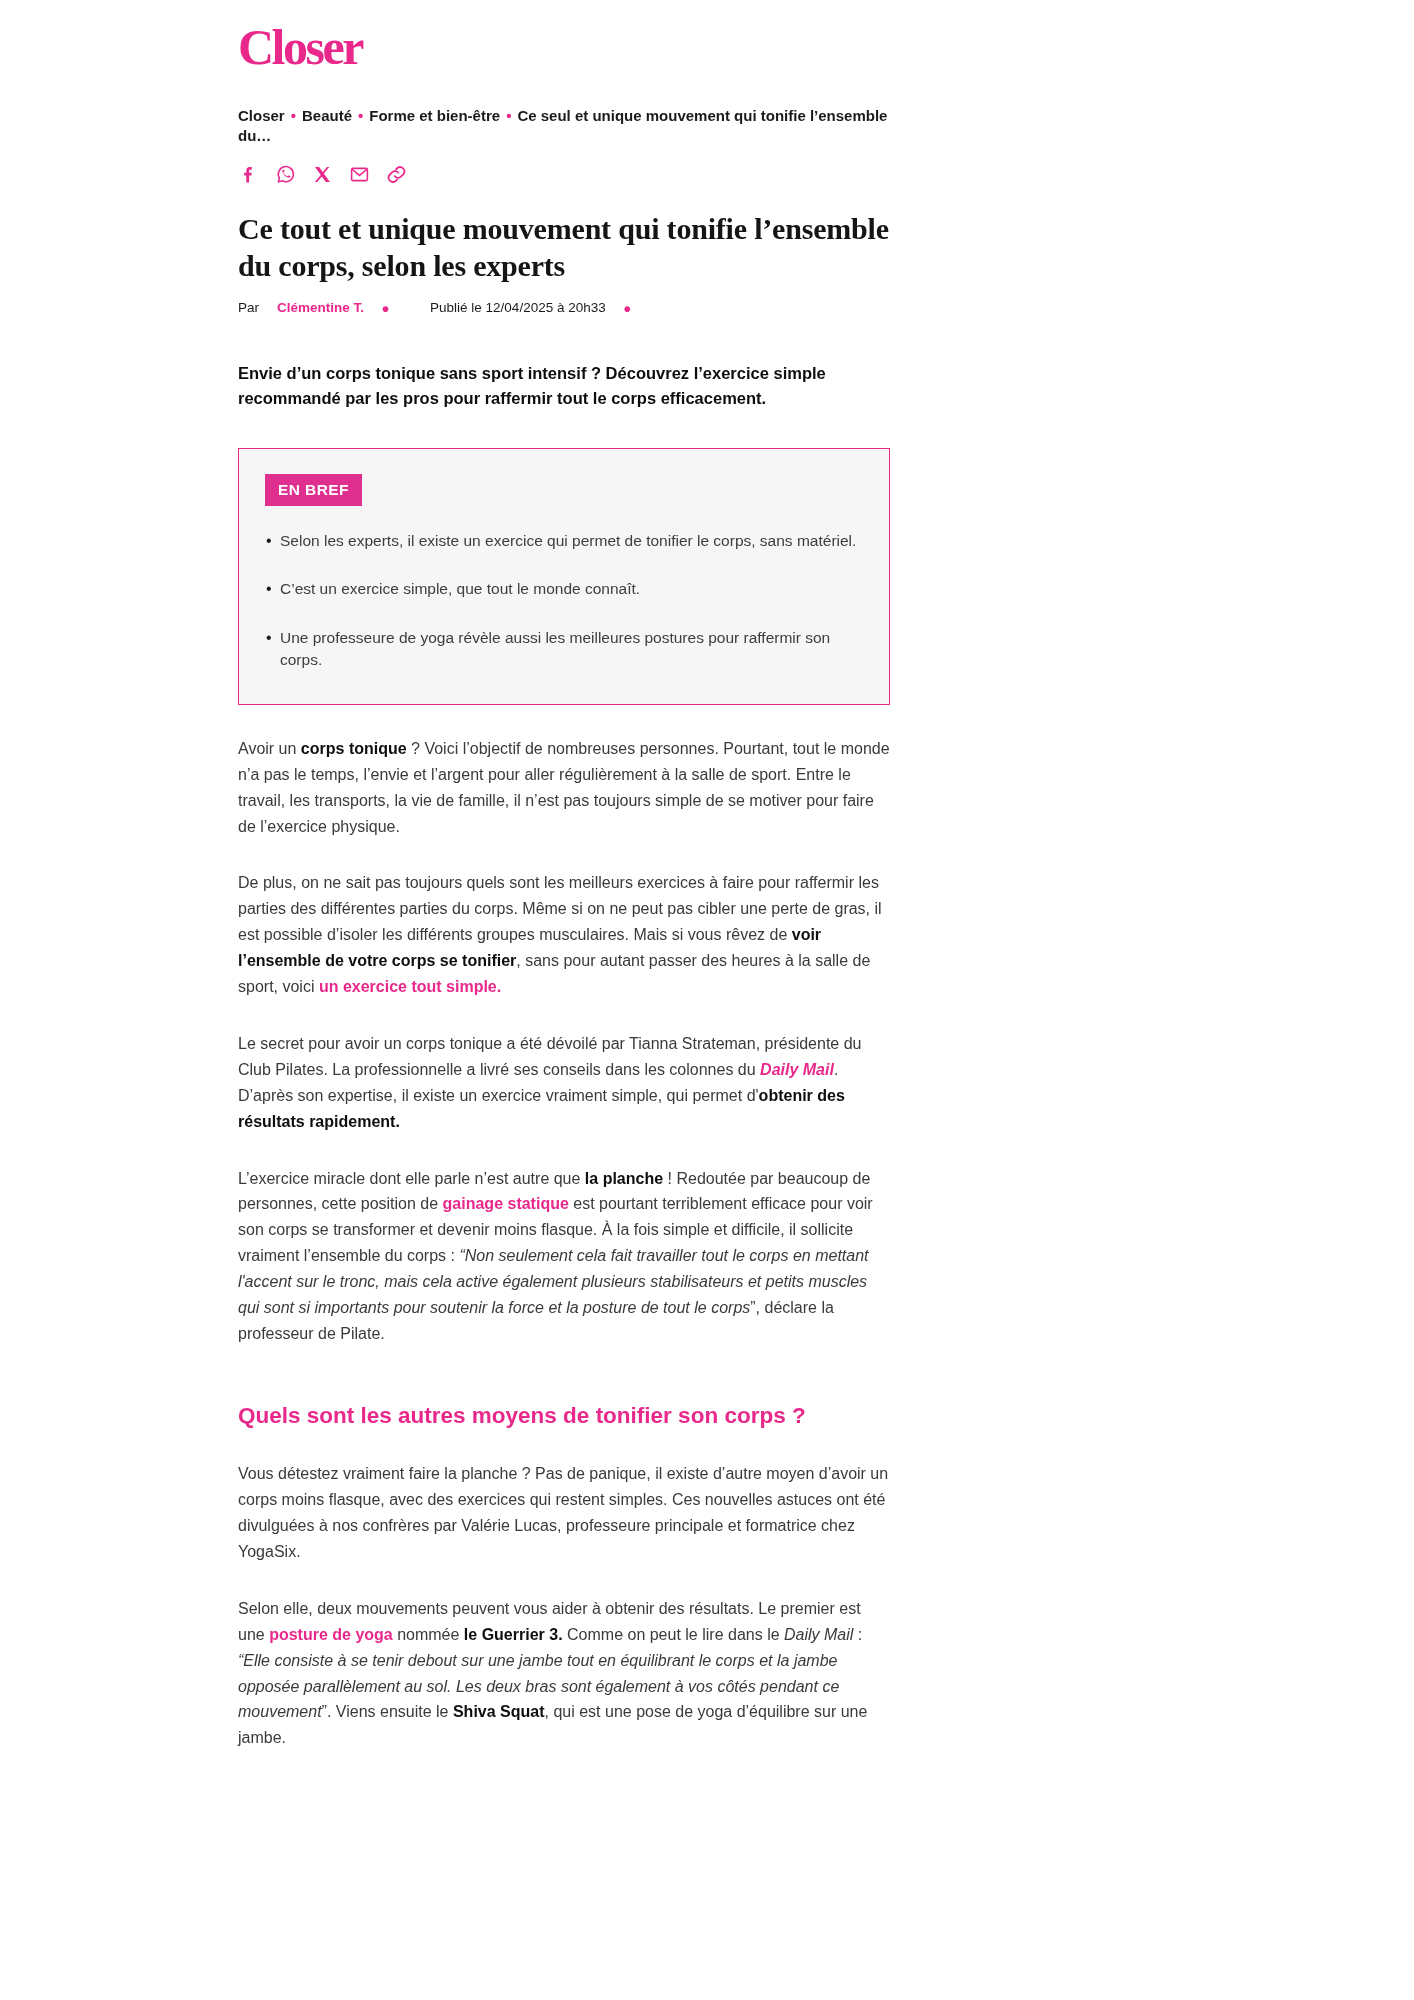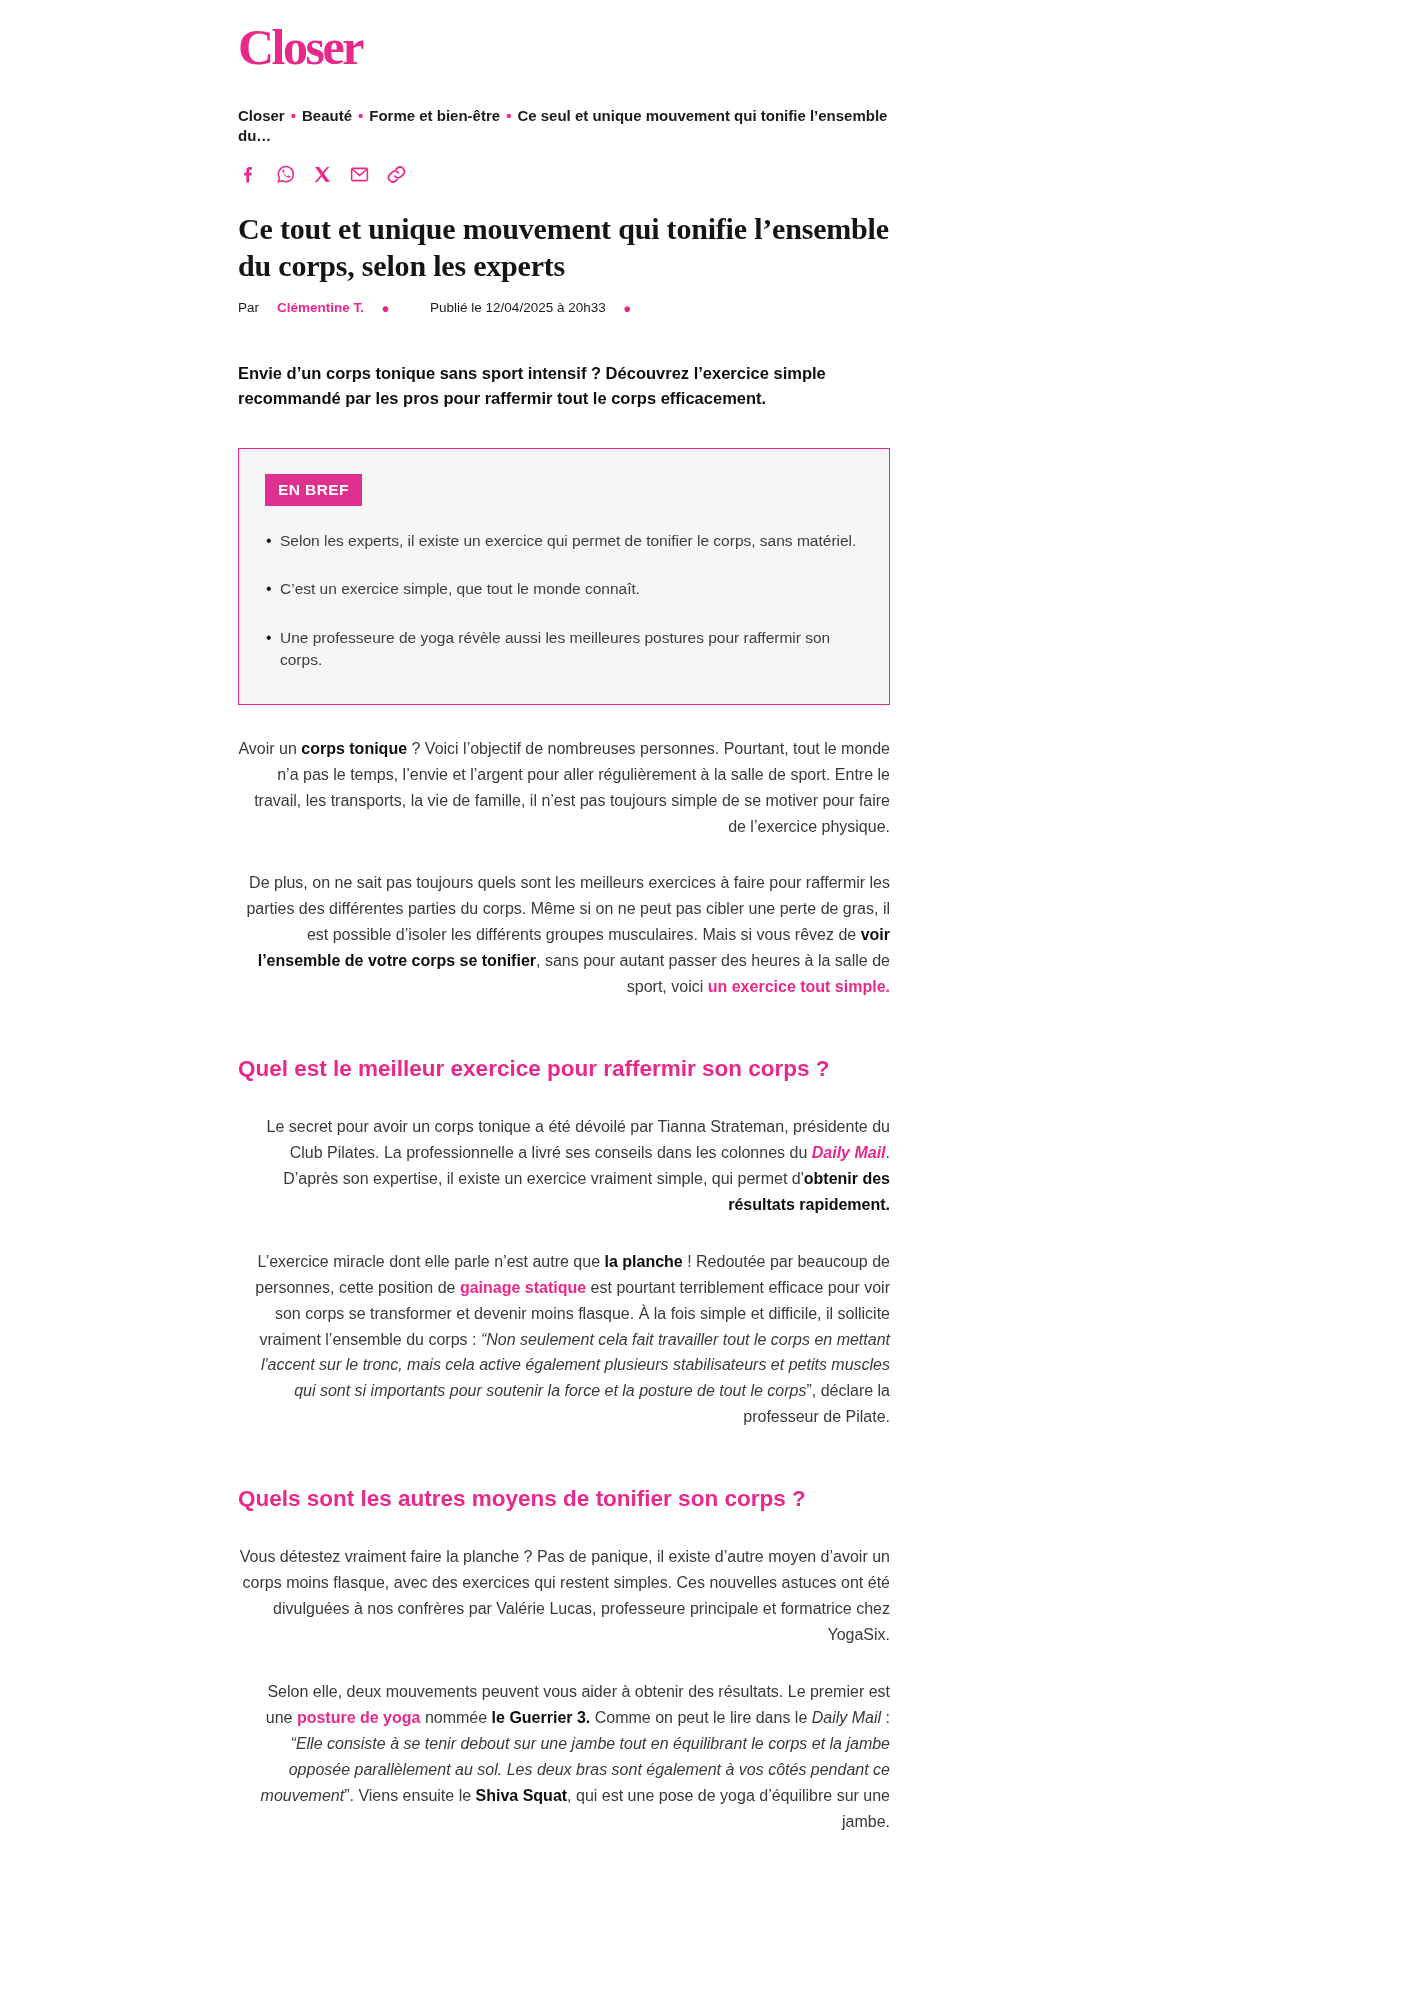--- a/index.html
+++ b/index.html
@@ -46,21 +46,21 @@
   .badge{
     display:inline-block;background:var(--pink-badge);color:#ffffff;
     font-weight:bold;font-size:15.5px;padding:7px 13px;letter-spacing:0.4px;
   }
   .enbref ul{list-style:none;margin:24px 0 0;padding:0;}
   .enbref li{
     position:relative;padding-left:15px;margin-bottom:26px;
     font-size:15.5px;color:#3d3d3d;line-height:1.45;
   }
   .enbref li::before{content:"•";position:absolute;left:1px;top:-1px;color:#1a1a1a;font-size:16px;}
-  .article-body p{margin:31px 0 0;font-size:16px;line-height:1.62;color:var(--body);text-align:right;}
+  .article-body p{margin:31px 0 0;font-size:16px;line-height:1.62;color:var(--body);}
   .article-body h2{margin:54px 0 0;font-size:22.5px;color:var(--pink);font-weight:bold;line-height:1.3;}
   .seg-b{font-weight:bold;color:#0e0e0e;}
   .seg-pb{font-weight:bold;color:var(--pink);cursor:pointer;}
   .seg-pbi{font-weight:bold;font-style:italic;color:var(--pink);cursor:pointer;}
   .seg-i{font-style:italic;}
 </style>
 </head>
 <body>
 
 <div class="container">
@@ -117,21 +117,20 @@
     <ul id="enbref-list">
         <li>Selon les experts, il existe un exercice qui permet de tonifier le corps, sans matériel.</li>
         <li>C’est un exercice simple, que tout le monde connaît.</li>
         <li>Une professeure de yoga révèle aussi les meilleures postures pour raffermir son corps.</li>
       </ul>
   </div>
 
   <div class="article-body" id="article-body">
       <p><span>Avoir un </span><span class="seg-b">corps tonique</span><span> ? Voici l’objectif de nombreuses personnes. Pourtant, tout le monde n’a pas le temps, l’envie et l’argent pour aller régulièrement à la salle de sport. Entre le travail, les transports, la vie de famille, il n’est pas toujours simple de se motiver pour faire de l’exercice physique.</span></p>
       <p><span>De plus, on ne sait pas toujours quels sont les meilleurs exercices à faire pour raffermir les parties des différentes parties du corps. Même si on ne peut pas cibler une perte de gras, il est possible d’isoler les différents groupes musculaires. Mais si vous rêvez de </span><span class="seg-b">voir l’ensemble de votre corps se tonifier</span><span>, sans pour autant passer des heures à la salle de sport, voici </span><span class="seg-pb">un exercice tout simple.</span></p>
-      <h2>Quel est le meilleur exercice pour raffermir son corps ?</h2>
       <p><span>Le secret pour avoir un corps tonique a été dévoilé par Tianna Strateman, présidente du Club Pilates. La professionnelle a livré ses conseils dans les colonnes du </span><span class="seg-pbi">Daily Mail</span><span>. D’après son expertise, il existe un exercice vraiment simple, qui permet d'</span><span class="seg-b">obtenir des résultats rapidement.</span></p>
       <p><span>L’exercice miracle dont elle parle n’est autre que </span><span class="seg-b">la planche</span><span> ! Redoutée par beaucoup de personnes, cette position de </span><span class="seg-pb">gainage statique</span><span> est pourtant terriblement efficace pour voir son corps se transformer et devenir moins flasque. À la fois simple et difficile, il sollicite vraiment l’ensemble du corps : </span><span class="seg-i">“Non seulement cela fait travailler tout le corps en mettant l'accent sur le tronc, mais cela active également plusieurs stabilisateurs et petits muscles qui sont si importants pour soutenir la force et la posture de tout le corps</span><span>”, déclare la professeur de Pilate.</span></p>
       <h2>Quels sont les autres moyens de tonifier son corps ?</h2>
       <p><span>Vous détestez vraiment faire la planche ? Pas de panique, il existe d’autre moyen d’avoir un corps moins flasque, avec des exercices qui restent simples. Ces nouvelles astuces ont été divulguées à nos confrères par Valérie Lucas, professeure principale et formatrice chez YogaSix.</span></p>
       <p><span>Selon elle, deux mouvements peuvent vous aider à obtenir des résultats. Le premier est une </span><span class="seg-pb">posture de yoga</span><span> nommée </span><span class="seg-b">le Guerrier 3.</span><span> Comme on peut le lire dans le </span><span class="seg-i">Daily Mail</span><span> : </span><span class="seg-i">“Elle consiste à se tenir debout sur une jambe tout en équilibrant le corps et la jambe opposée parallèlement au sol. Les deux bras sont également à vos côtés pendant ce mouvement</span><span>”. Viens ensuite le </span><span class="seg-b">Shiva Squat</span><span>, qui est une pose de yoga d’équilibre sur une jambe.</span></p>
     </div>
 
 </div>
 
 </body></html>

